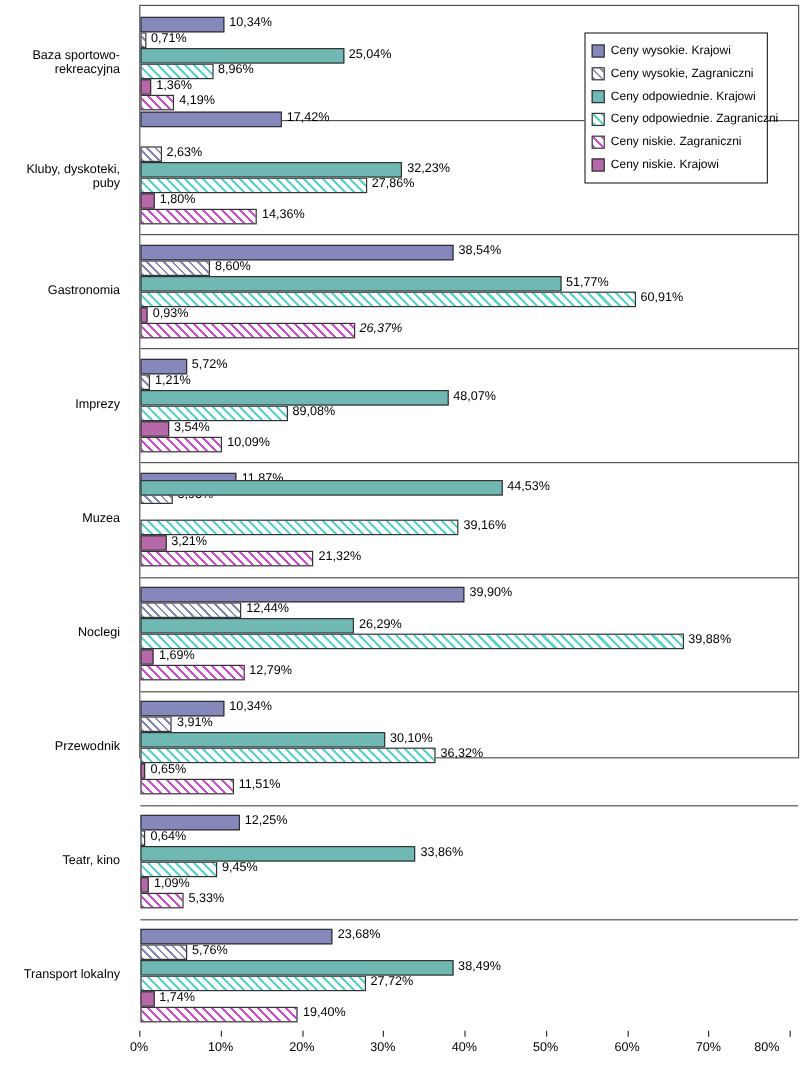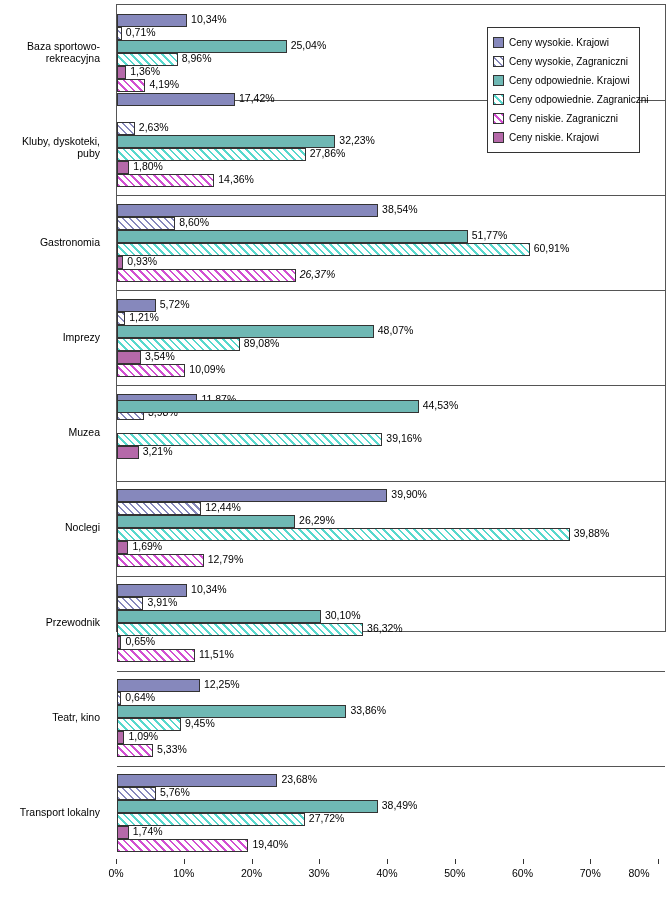--- a/index.html
+++ b/index.html
@@ -290,20 +290,24 @@
         <div class="bar s2" title="Ceny odpowiednie. Krajowi — 44,53%" style="width: 301.691px;"></div>
         <span class="bar-label" style="left: 305.691px;">44,53%</span>
       </div>
       <div class="bar-row" style="top: 428px; width: 550px;">
         <div class="bar s3" title="Ceny odpowiednie. Zagraniczni — 39,16%" style="width: 265.309px;"></div>
         <span class="bar-label" style="left: 269.309px;">39,16%</span>
       </div>
       <div class="bar-row" style="top: 441px; width: 550px;">
         <div class="bar s4" title="Ceny niskie. Krajowi — 3,21%" style="width: 21.7477px;"></div>
         <span class="bar-label" style="left: 25.7477px;">3,21%</span>
+      </div>
+      <div class="bar-row" style="top: 454px; width: 550px;">
+        <div class="bar s5" title="Ceny niskie. Zagraniczni — 21,32%" style="width: 144.443px;"></div>
+        <span class="bar-label" style="left: 148.443px;">21,32%</span>
       </div>
       <div class="bar-row" style="top: 484.111px; width: 550px;">
         <div class="bar s0" title="Ceny wysokie. Krajowi — 39,90%" style="width: 270.322px;"></div>
         <span class="bar-label" style="left: 274.322px;">39,90%</span>
       </div>
       <div class="bar-row" style="top: 497.111px; width: 550px;">
         <div class="bar s1" title="Ceny wysokie, Zagraniczni — 12,44%" style="width: 84.281px;"></div>
         <span class="bar-label" style="left: 88.281px;">12,44%</span>
       </div>
       <div class="bar-row" style="top: 510.111px; width: 550px;">

